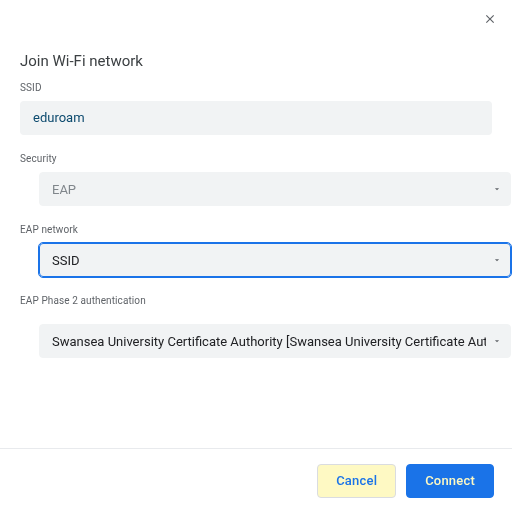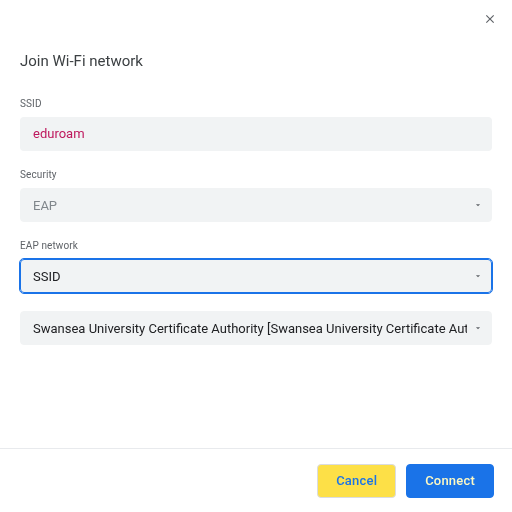--- a/index.html
+++ b/index.html
@@ -39,59 +39,60 @@
   }
   .content {
     padding: 52px 20px 0 20px;
     height: 440px;
     overflow: hidden;
   }
   .title {
     font-size: 15px;
     font-weight: 400;
     color: #3c4043;
-    margin-bottom: 28px;
+    margin-bottom: 12px;
   }
   .field {
     margin-bottom: 18px;
   }
   .field-label {
     font-size: 10px;
     color: #5f6368;
     margin-bottom: 8px;
     display: block;
     letter-spacing: 0.1px;
   }
   .input-like {
     width: 100%;
     height: 34px;
     background: #f1f3f4;
     border: 1px solid transparent;
     border-radius: 4px;
     padding: 0 12px;
     font-size: 13px;
-    color: #be185d;
+    color: #0c4a6e;
     display: flex;
     align-items: center;
     line-height: 34px;
   }
   .select-like {
     width: 100%;
     height: 34px;
     background: #f1f3f4;
     border: 1px solid #f1f3f4;
     border-radius: 4px;
     padding: 0 8px 0 12px;
     font-size: 13px;
     color: #202124;
     display: flex;
     align-items: center;
     justify-content: space-between;
     cursor: pointer;
     position: relative;
+    margin-left: 19px;
   }
   .select-like.focused {
     border: 1px solid #1a73e8;
     outline: 1px solid #1a73e8;
     background: #f1f3f4;
   }
   .select-like.disabled {
     color: #80868b;
     cursor: default;
   }
@@ -131,21 +132,21 @@
     border-radius: 4px;
     font-size: 13px;
     font-weight: 500;
     cursor: pointer;
     display: flex;
     align-items: center;
     justify-content: center;
     letter-spacing: 0.2px;
   }
   .btn-secondary {
-    background: #fde047;
+    background: #fef9c3;
     border: 1px solid #dadce0;
     color: #1a73e8;
   }
   .btn-primary {
     background: #1a73e8;
     border: 1px solid #1a73e8;
     color: #fef9c3;
   }
 </style>
 </head>
@@ -190,20 +191,21 @@
         <span class="select-value">SSID</span>
         <span class="dropdown-icon">
           <svg viewBox="0 0 24 24">
               <path d="M7 10l5 5 5-5z"></path>
             </svg>
         </span>
       </div>
     </div>
 
     <div class="field">
+      <label class="field-label">EAP Phase 2 authentication</label>
     </div>
 
     <div class="field">
       <div class="select-like">
         <span class="select-value">Swansea University Certificate Authority [Swansea University Certificate Author</span>
         <span class="dropdown-icon">
           <svg viewBox="0 0 24 24">
               <path d="M7 10l5 5 5-5z"></path>
             </svg>
         </span>

